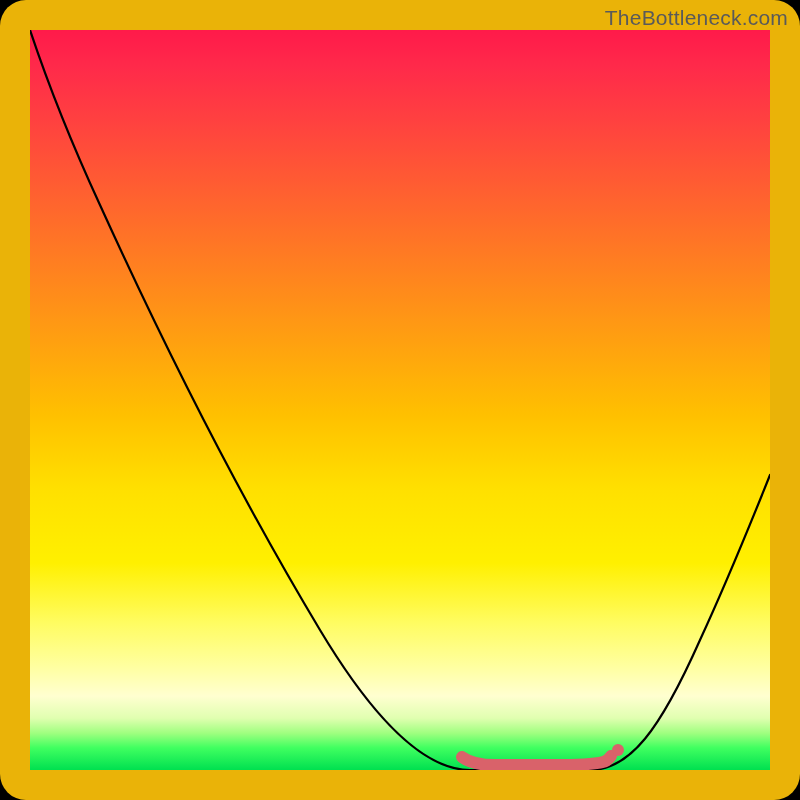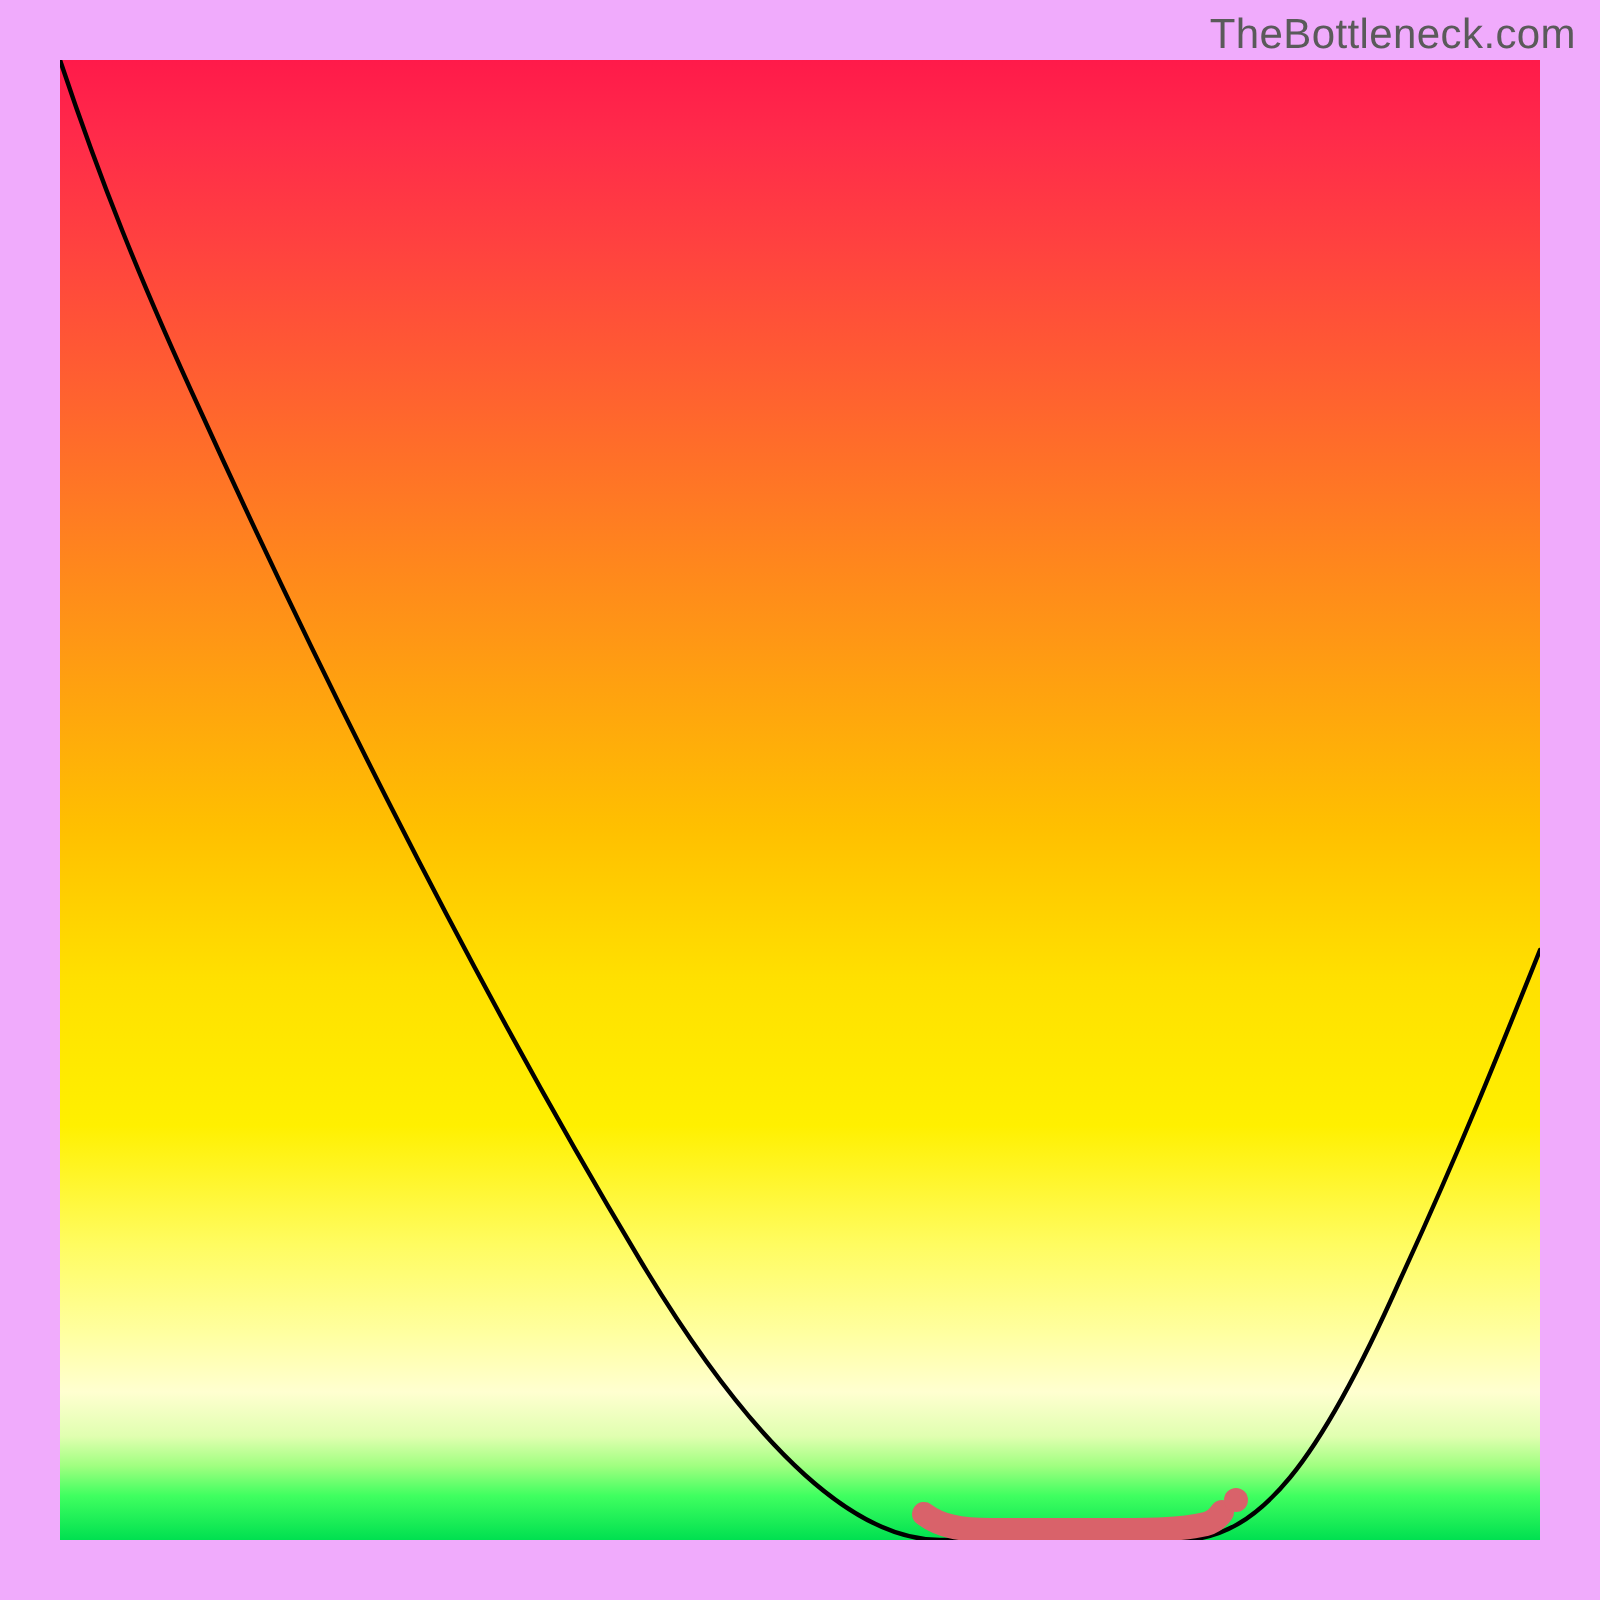--- a/index.html
+++ b/index.html
@@ -1,21 +1,22 @@
 <!DOCTYPE html>
 <html><head>
 <meta charset="utf-8">
 <style>
   * { margin: 0; padding: 0; box-sizing: border-box; }
   html, body { width: 800px; height: 800px; overflow: hidden; background: #000; }
   .container {
     position: relative;
     width: 800px;
     height: 800px;
-    background: #f0abfc;
+    background: #eab308;
+    border-radius: 26px;
   }
   .plot-area {
     position: absolute;
     left: 30px;
     top: 30px;
     width: 740px;
     height: 740px;
     background: linear-gradient(to bottom,
       #ff1a4a 0%,
       #ff2a4a 5%,

